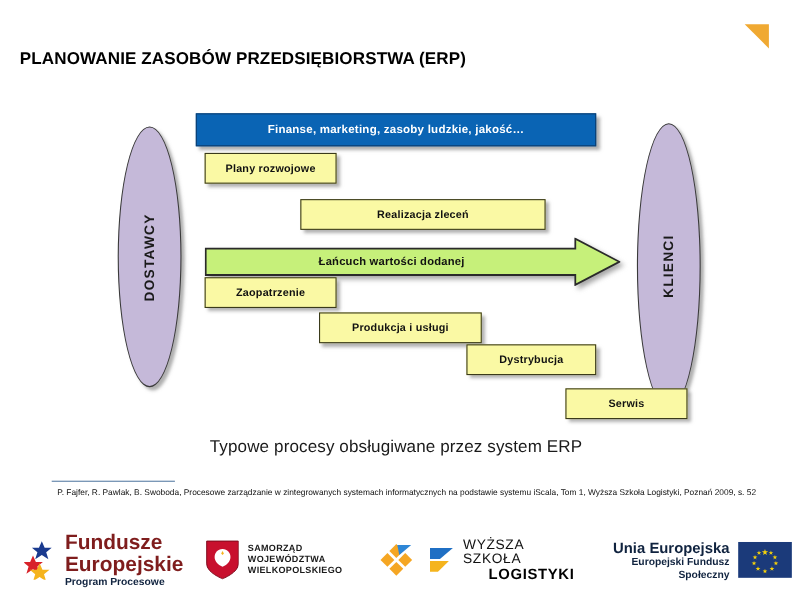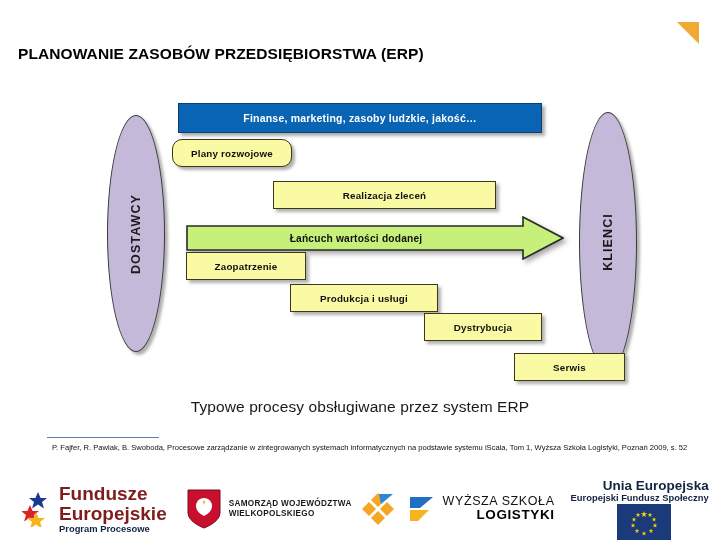--- a/index.html
+++ b/index.html
@@ -104,21 +104,21 @@
     align-items: center;
     justify-content: center;
   }
   .box-yellow span {
     font-size: 9.8px;
     font-weight: bold;
     color: #111111;
     letter-spacing: .2px;
     white-space: nowrap;
   }
-  #box-plany       { left: 172px; top: 44px;  width: 118px; height: 26px; border-radius: 10px; }
+  #box-plany       { left: 186px; top: 44px;  width: 118px; height: 26px; }
   #box-sprzedaz    { left: 404px; top: 50px;  width: 109px; height: 26px; }
   #box-realizacja  { left: 273px; top: 86px;  width: 221px; height: 26px; }
   #box-zaopatrzenie{ left: 186px; top: 157px; width: 118px; height: 26px; }
   #box-produkcja   { left: 290px; top: 189px; width: 146px; height: 26px; }
   #box-dystrybucja { left: 424px; top: 218px; width: 116px; height: 26px; }
   #box-serwis      { left: 514px; top: 258px; width: 109px; height: 26px; }
 
   
   .arrow-green {
     position: absolute;
@@ -205,21 +205,21 @@
   .wlkp-mark { width: 34px; height: 34px; margin-left: 9px; }
 
   
   #logo-wsl { margin-left: 14px; }
   .wsl-mark { width: 28px; height: 30px; margin-right: 6px; }
   .wsl-text { line-height: 1.06; }
   .wsl-line1 { display: block; font-size: 12.5px; color: #111111; letter-spacing: .6px; }
   .wsl-line2 { display: block; font-size: 13.5px; font-weight: bold; color: #000000; letter-spacing: .6px; text-align: right; }
 
   
-  #logo-ue { margin-left: 16px; flex-direction: column; }
+  #logo-ue { margin-left: 16px; }
   .ue-text { text-align: right; line-height: 1.12; margin-right: 8px; }
   .ue-line1 { display: block; font-size: 13.5px; font-weight: bold; color: #10233f; }
   .ue-line2 { display: block; font-size: 9.4px; font-weight: bold; color: #10233f; }
   .eu-flag { width: 54px; height: 36px; }
 </style>
 </head>
 <body>
 
 <div id="slide">
 

